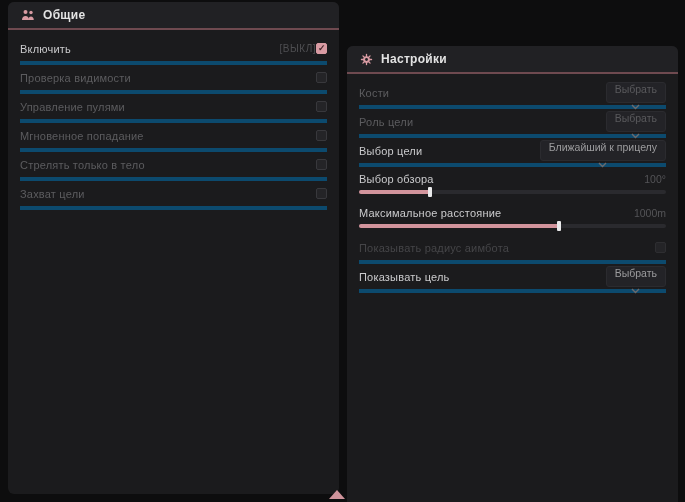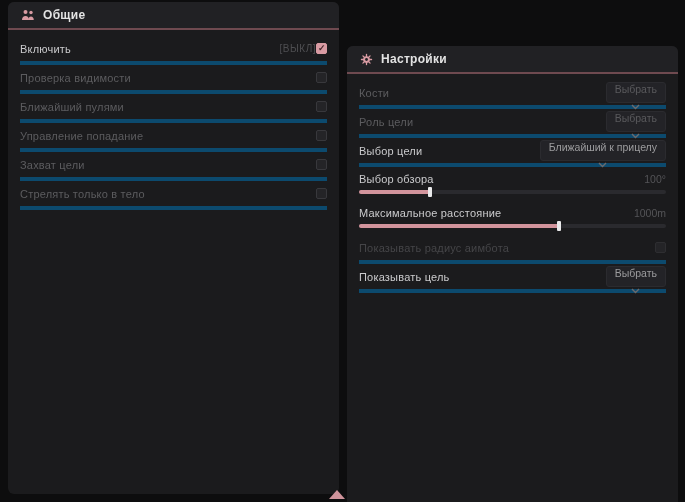--- a/index.html
+++ b/index.html
@@ -99,36 +99,36 @@
         <span class="checkbox checked"></span>
       </span>
     </div>
 
     <div class="row dim">
       <span class="label">Проверка видимости</span>
       <span class="checkbox"></span>
     </div>
 
     <div class="row dim">
-      <span class="label">Ближайший пулями</span>
-      <span class="checkbox"></span>
-    </div>
-
-    <div class="row dim">
-      <span class="label">Управление попадание</span>
+      <span class="label">Управление пулями</span>
+      <span class="checkbox"></span>
+    </div>
+
+    <div class="row dim">
+      <span class="label">Мгновенное попадание</span>
+      <span class="checkbox"></span>
+    </div>
+
+    <div class="row dim">
+      <span class="label">Стрелять только в тело</span>
       <span class="checkbox"></span>
     </div>
 
     <div class="row dim">
       <span class="label">Захват цели</span>
-      <span class="checkbox"></span>
-    </div>
-
-    <div class="row dim">
-      <span class="label">Стрелять только в тело</span>
       <span class="checkbox"></span>
     </div>
 
   </div>
 </section>
 
 <section class="panel" id="panel-settings">
   <header class="panel-header">
     <span class="hicon">
       <svg width="13" height="13" viewBox="0 0 24 24">

